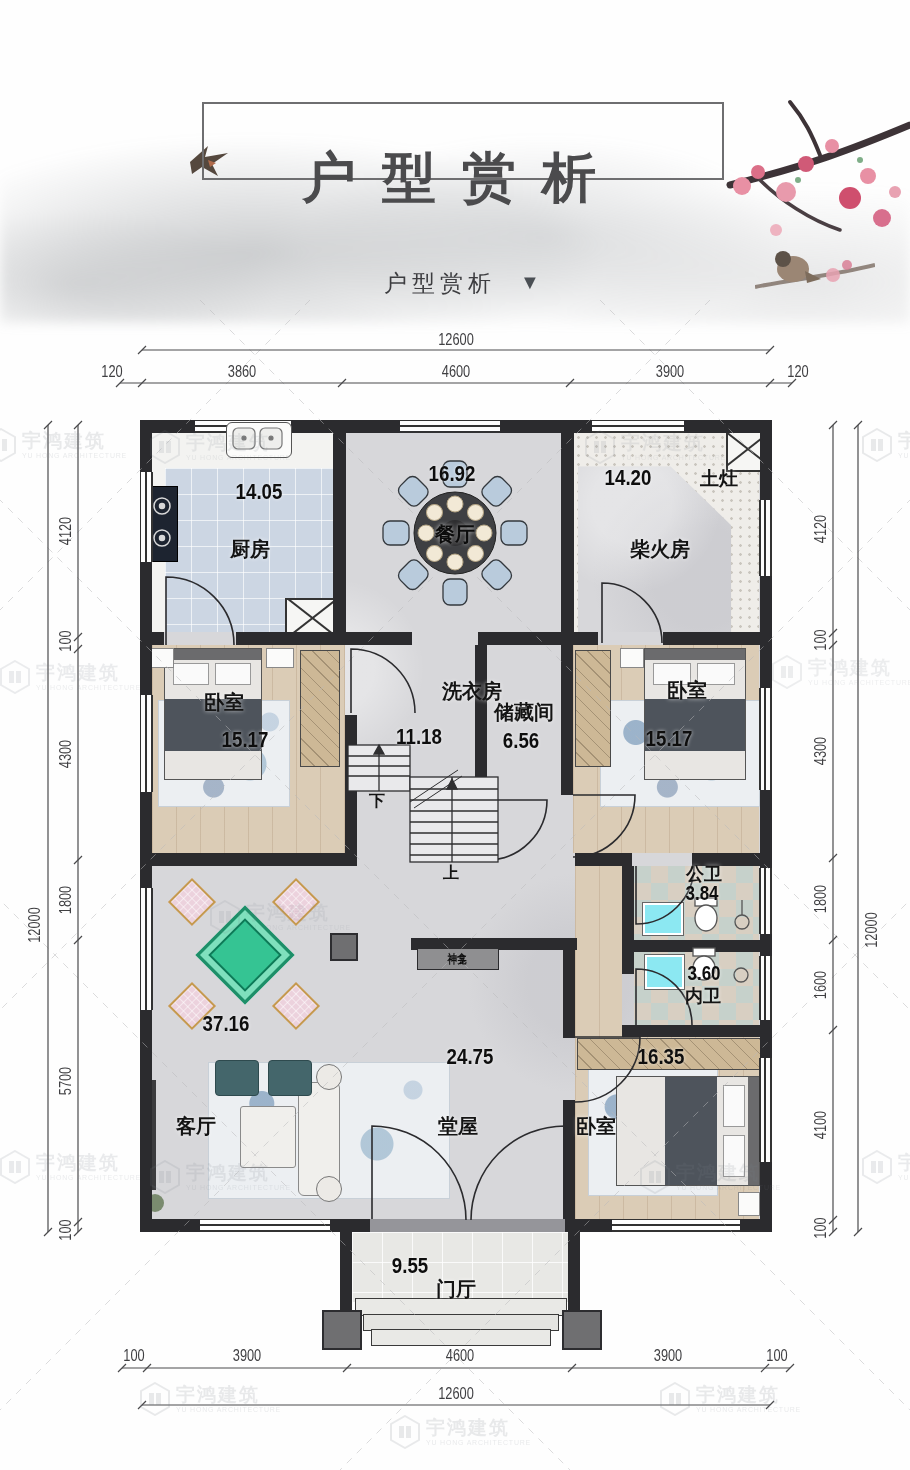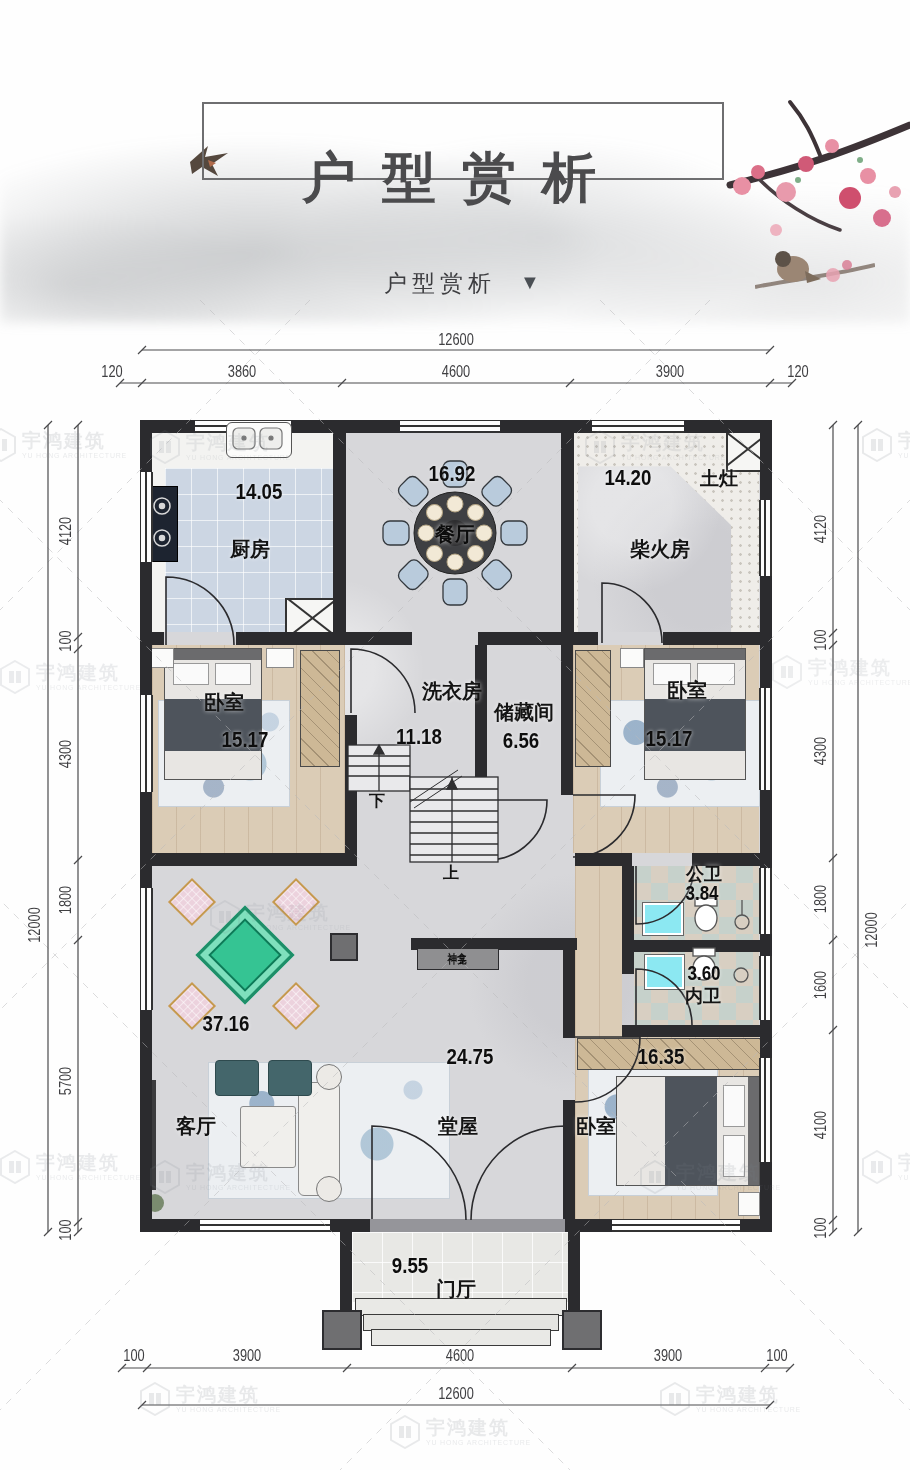--- a/index.html
+++ b/index.html
@@ -362,21 +362,21 @@
 
   <span class="rname" style="left:250px;top:549px">厨房</span>
   <span class="rarea" style="left:259px;top:492px">14.05</span>
   <span class="rname" style="left:455px;top:534px;color:#0c0c0c">餐厅</span>
   <span class="rarea" style="left:452px;top:474px">16.92</span>
   <span class="rname" style="left:660px;top:549px">柴火房</span>
   <span class="rarea" style="left:628px;top:478px">14.20</span>
   <span class="rname" style="left:719px;top:479px;font-size:19px">土灶</span>
   <span class="rname" style="left:224px;top:702px">卧室</span>
   <span class="rarea" style="left:245px;top:740px">15.17</span>
-  <span class="rname" style="left:452px;top:691px">洗衣房</span>
+  <span class="rname" style="left:472px;top:691px">洗衣房</span>
   <span class="rarea" style="left:419px;top:737px">11.18</span>
   <span class="rname" style="left:524px;top:712px">储藏间</span>
   <span class="rarea" style="left:521px;top:741px">6.56</span>
   <span class="rname" style="left:687px;top:690px">卧室</span>
   <span class="rarea" style="left:669px;top:739px">15.17</span>
   <span class="rname" style="left:704px;top:874px;font-size:18px">公卫</span>
   <span class="rarea" style="left:702px;top:893px;font-size:20px">3.84</span>
   <span class="rarea" style="left:704px;top:973px;font-size:20px">3.60</span>
   <span class="rname" style="left:703px;top:996px;font-size:18px">内卫</span>
   <span class="rarea" style="left:226px;top:1024px">37.16</span>

